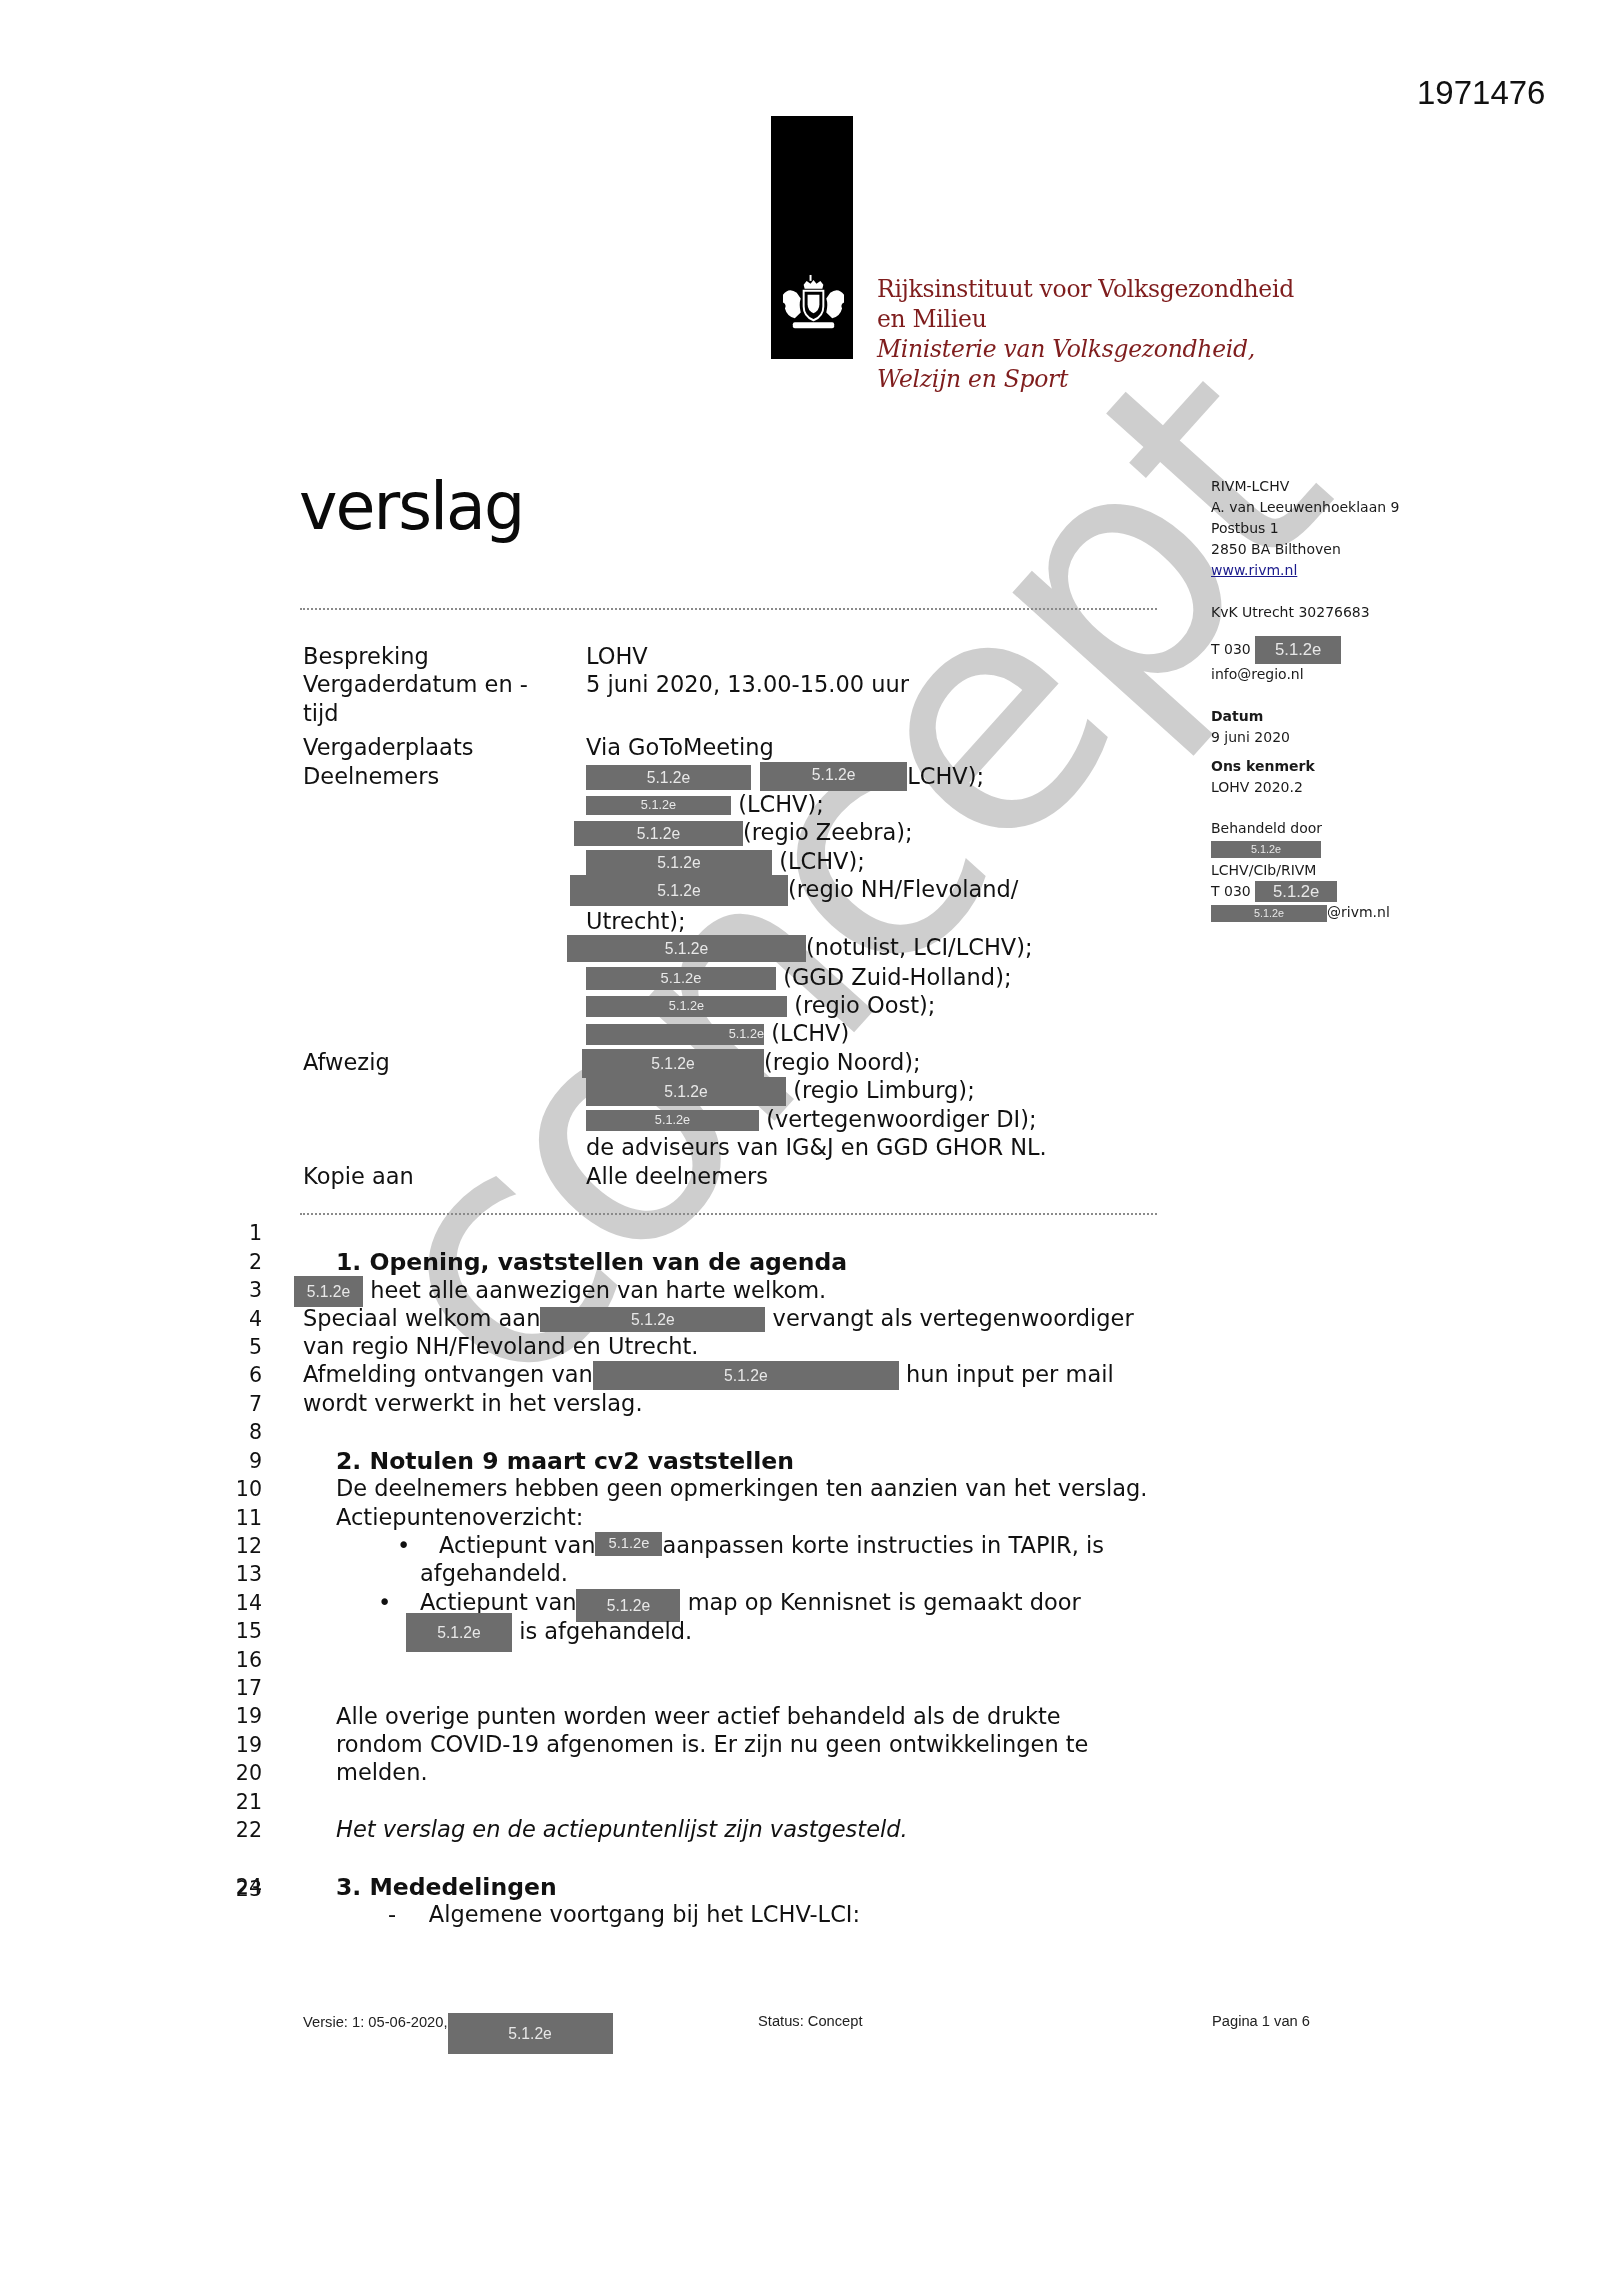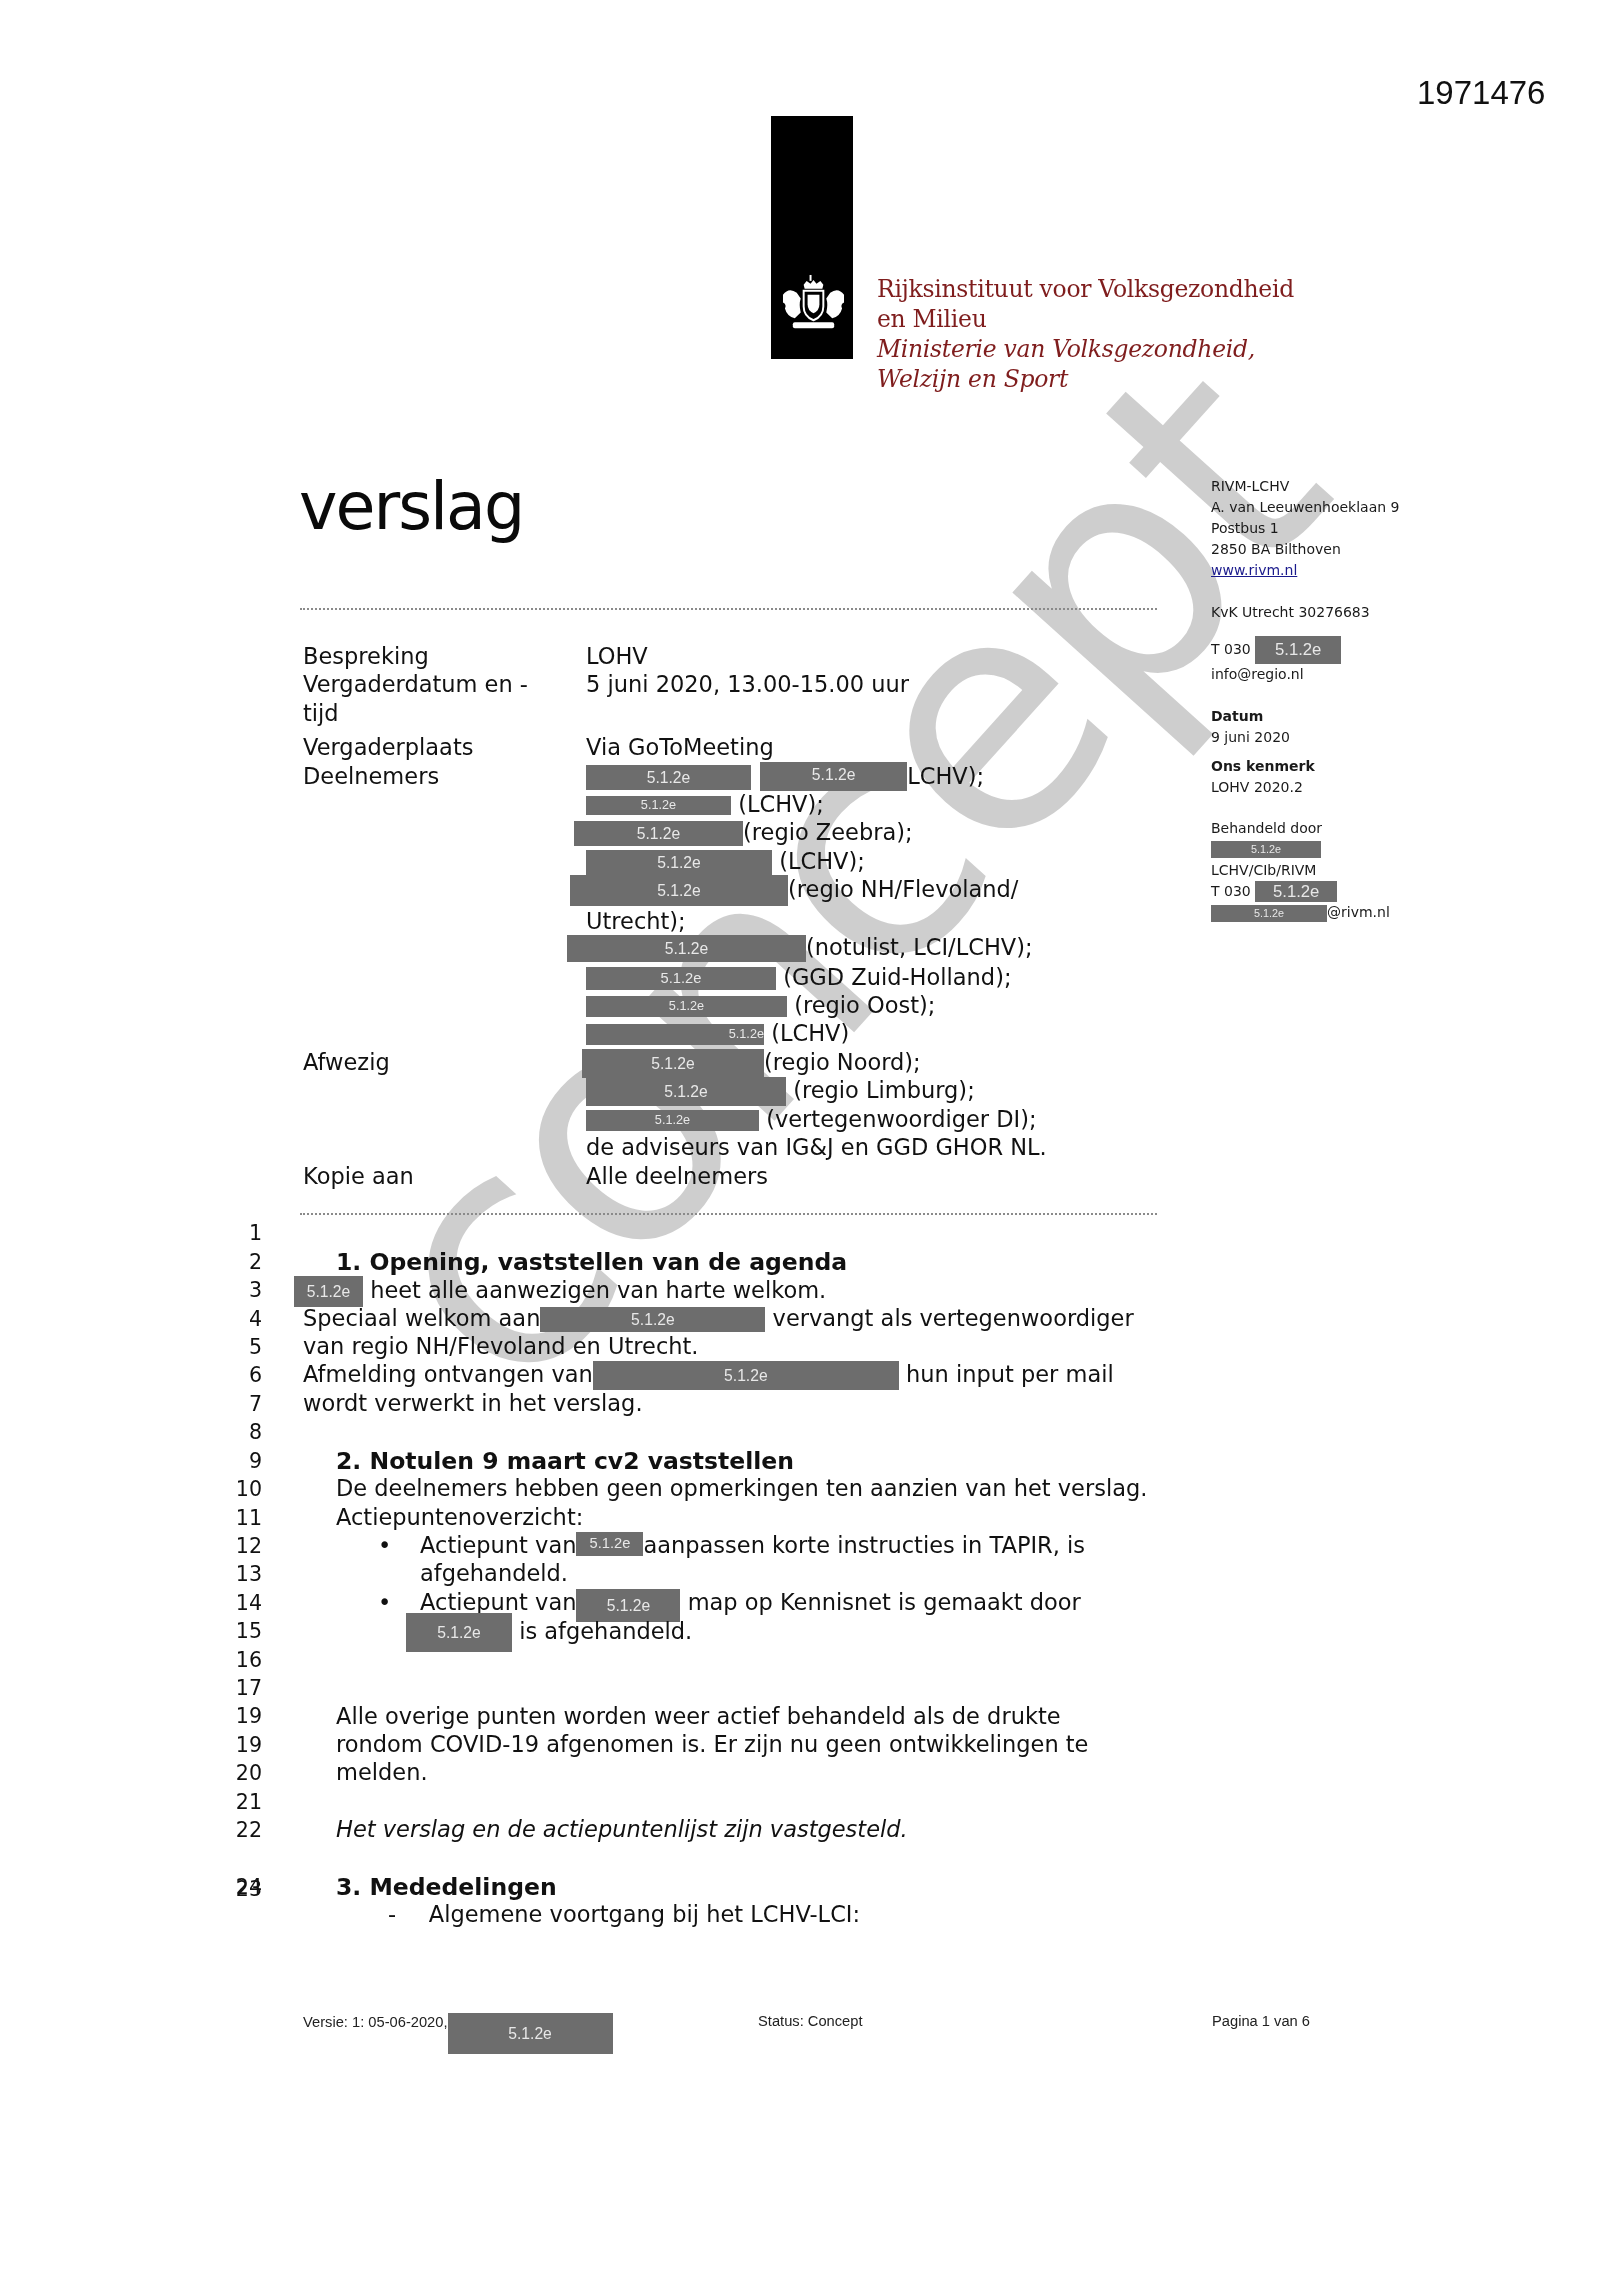--- a/index.html
+++ b/index.html
@@ -200,21 +200,21 @@
     <div class="abs" style="left:303px; top:1333px;">van regio NH/Flevoland en Utrecht.</div>
     <div class="abs" style="left:303px; top:1361px;">
       <span>Afmelding ontvangen van</span><span class="red" style="width:306px; line-height:29px;">5.1.2e</span>
       <span>hun input per mail</span>
     </div>
     <div class="abs" style="left:303px; top:1390px;">wordt verwerkt in het verslag.</div>
 
     <div class="abs h" style="left:336px; top:1447px;">2.  Notulen 9 maart cv2 vaststellen</div>
     <div class="abs" style="left:336px; top:1475px;">De deelnemers hebben geen opmerkingen ten aanzien van het verslag.</div>
     <div class="abs" style="left:336px; top:1504px;">Actiepuntenoverzicht:</div>
-    <div class="abs" style="left:378px; top:1532px;">
+    <div class="abs" style="left:397px; top:1532px;">
       <span>•</span>
       <span style="margin-left:21.6px;">Actiepunt van</span><span class="red" style="width:67px; font-size:14.7px; line-height:23.5px; vertical-align:top;">5.1.2e</span><span>aanpassen korte instructies in TAPIR, is</span>
     </div>
     <div class="abs" style="left:420px; top:1560px;">afgehandeld.</div>
     <div class="abs" style="left:378px; top:1589px;">
       <span>•</span>
       <span style="margin-left:21.6px;">Actiepunt van</span><span class="red" style="width:104px; line-height:33px; vertical-align:top;">5.1.2e</span>
       <span>map op Kennisnet is gemaakt door</span>
     </div>
     <div class="abs" style="left:406px; top:1613px;">

